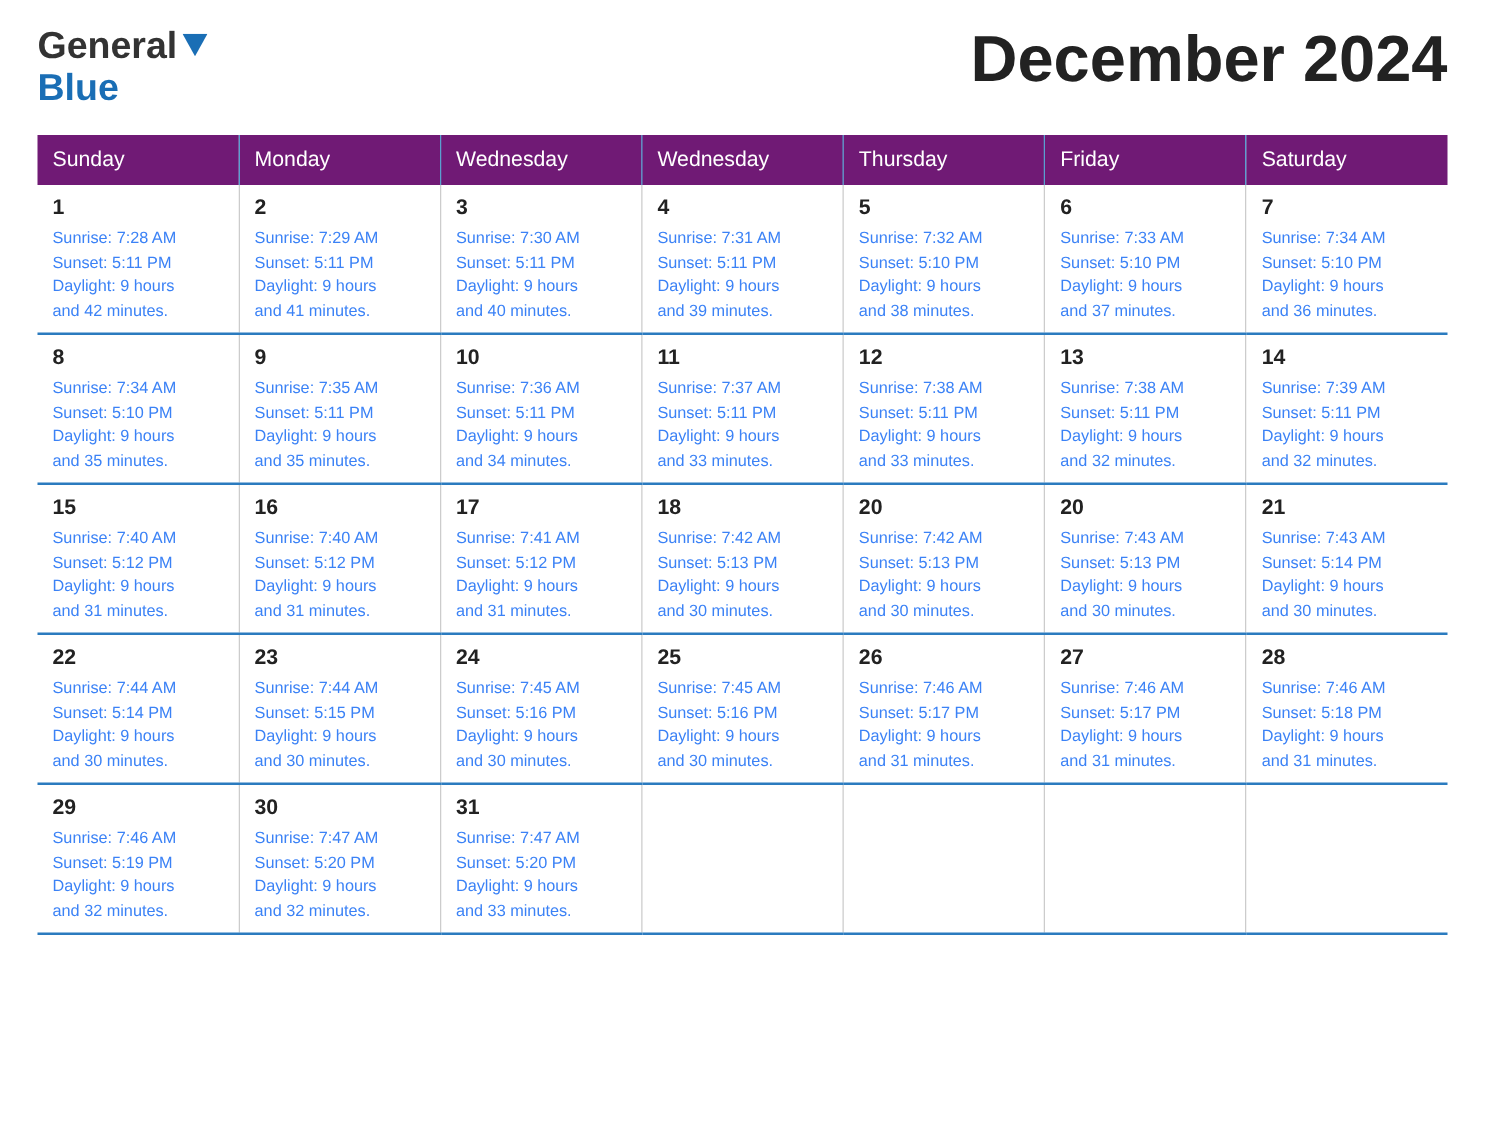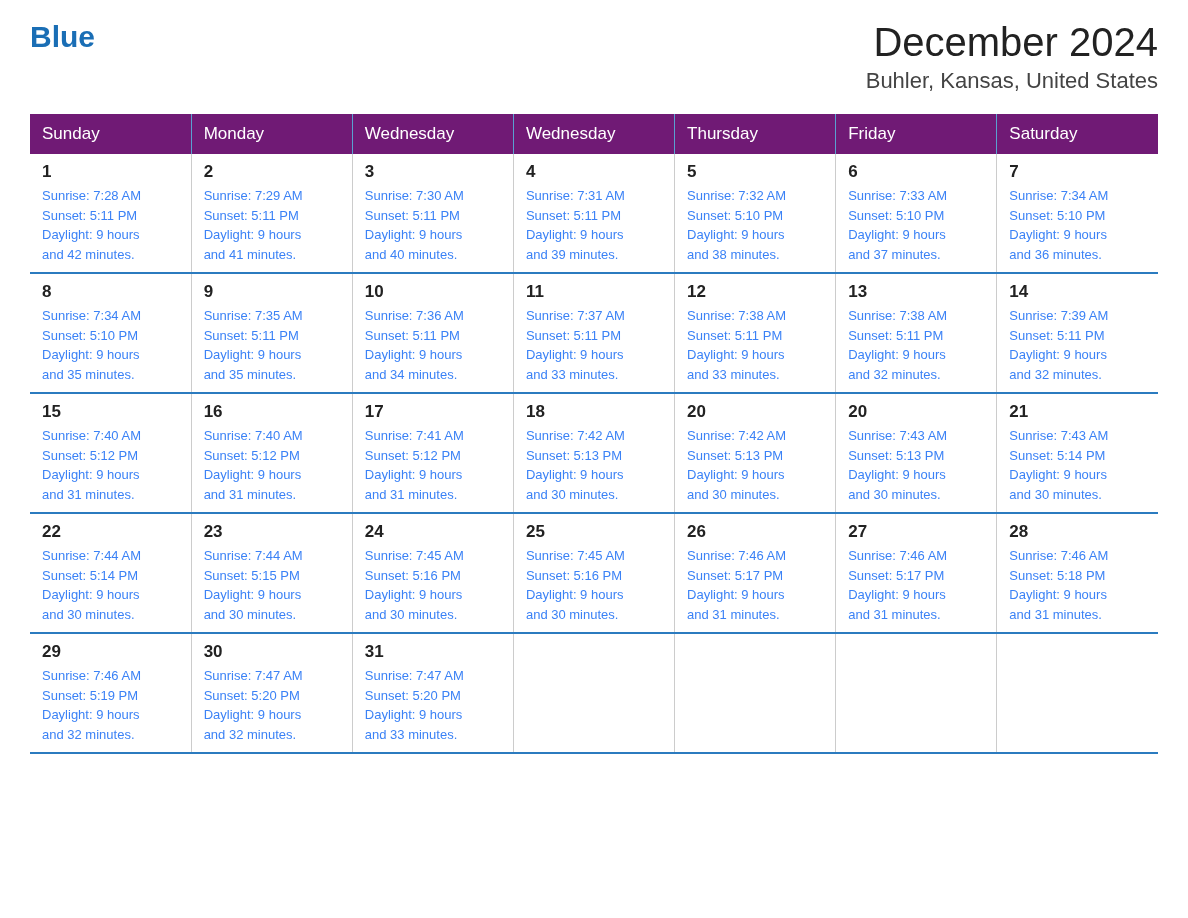--- a/index.html
+++ b/index.html
@@ -13,22 +13,22 @@
     .header {
       display: flex;
       justify-content: space-between;
       align-items: flex-start;
       margin-bottom: 20px;
     }
     .title-block {
       text-align: right;
     }
     .month-title {
-      font-size: 40px;
-      font-weight: normal;
+      font-size: 52px;
+      font-weight: bold;
       color: #222;
       line-height: 1.1;
     }
     .location-title {
       font-size: 22px;
       color: #444;
       margin-top: 4px;
     }
     table {
       width: 100%;
@@ -91,27 +91,34 @@
       font-size: 30px;
       font-weight: bold;
       color: #1a6eb5;
     }
   </style>
 </head>
 <body>
 
 <div class="header">
   <div class="logo-container">
+    <div class="logo-row1">
+      <span class="logo-general">General</span>
+      <span style="display:inline-block; margin-left:4px; margin-top:2px;">
+        <svg width="20" height="18" viewBox="0 0 20 18">
+            <polygon points="10,18 20,0 0,0" fill="#1a6eb5"></polygon>
+          </svg>
+      </span>
+    </div>
     <div>
       <span class="logo-blue-text">Blue</span>
     </div>
   </div>
   <div class="title-block">
     <div class="month-title">December 2024</div>
-    <div class="location-title">Buhler, Kansas, United States</div>
   </div>
 </div>
 
 <table>
   <thead>
     <tr>
     <th>Sunday</th>
         <th>Monday</th>
         <th>Wednesday</th>
         <th>Wednesday</th>

